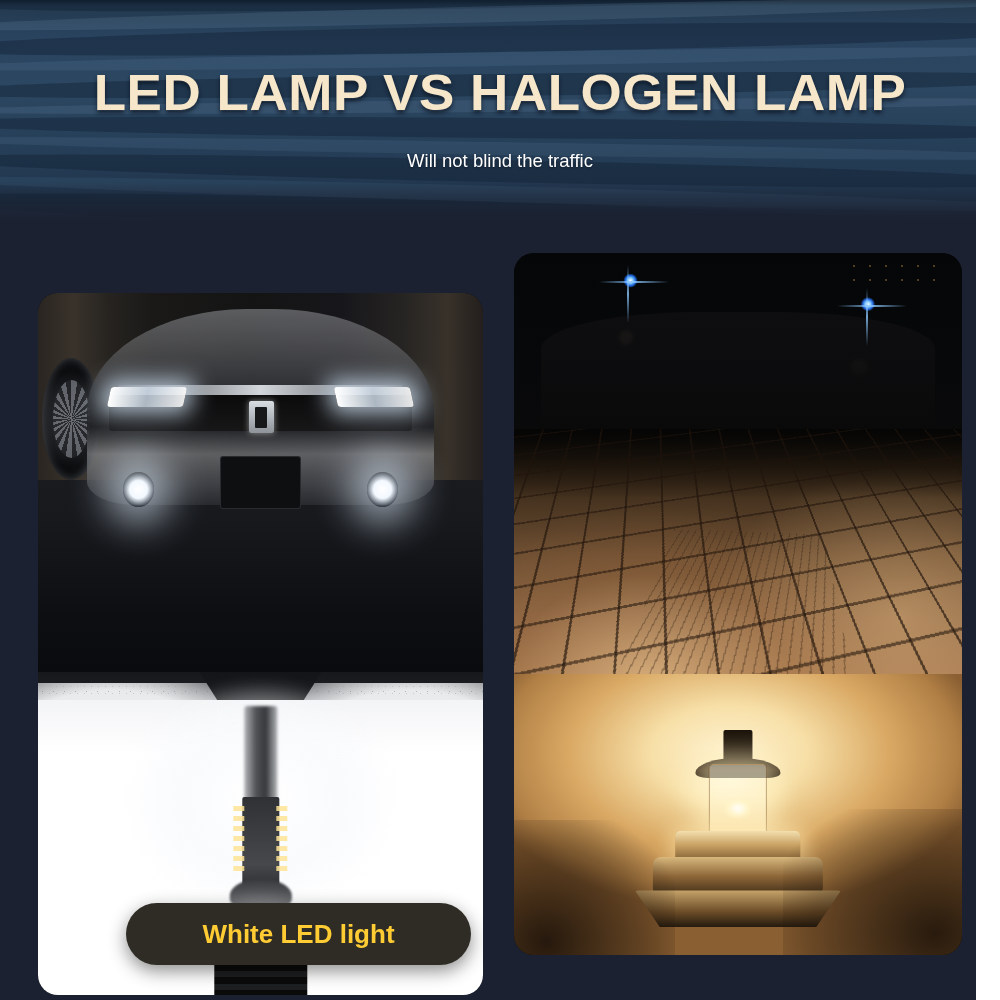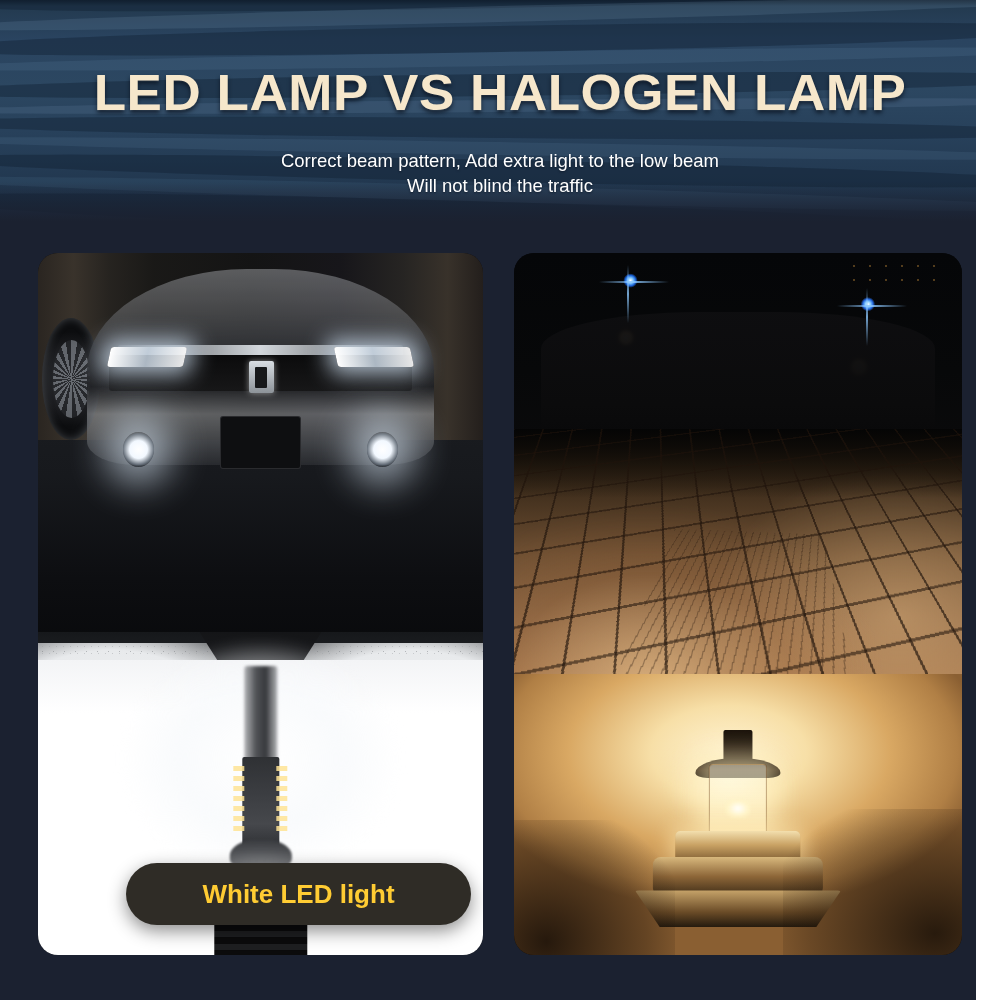--- a/index.html
+++ b/index.html
@@ -87,21 +87,21 @@
   .subtitle .line2 { display:block; }
 
   
   .panel {
     position:absolute;
     top:253px; height:702px;
     border-radius:20px;
     overflow:hidden;
     background:#07080a;
   }
-  .panel-left  { left:38px;  width:445px; }
+  .panel-left  { left:38px;  width:445px;margin-top:40px; }
   .panel-right { left:514px; width:448px; }
 
   
   .scene-car {
     position:absolute; left:0; top:0; width:100%; height:58%;
     background:
       radial-gradient(ellipse 110px 46px at 30% 33%, rgba(255,255,255,0.95) 0%, rgba(215,230,245,0.35) 40%, rgba(0,0,0,0) 72%),
       radial-gradient(ellipse 110px 46px at 71% 33%, rgba(255,255,255,0.95) 0%, rgba(215,230,245,0.35) 40%, rgba(0,0,0,0) 72%),
       linear-gradient(180deg, #14161a 0%, #1b1d21 30%, #17191d 55%, #0d0e11 80%, #08090b 100%);
   }
@@ -425,21 +425,20 @@
     <div class="wave w8"></div>
     <div class="wave w9"></div>
     <div class="wave w10"></div>
     <div class="wave w11"></div>
     <div class="header-fade"></div>
   </div>
 
   <div class="title">LED LAMP VS HALOGEN LAMP</div>
 
   <div class="subtitle">
-    <span>Correct beam pattern, Add extra light to the low beam</span>
     <span class="line2">Will not blind the traffic</span>
   </div>
 
   <div class="panel panel-left">
 
     <div class="scene-car">
       <div class="garage"></div>
       <div class="wheel"></div>
       <div class="car-body"></div>
       <div class="grille-chrome"></div>

